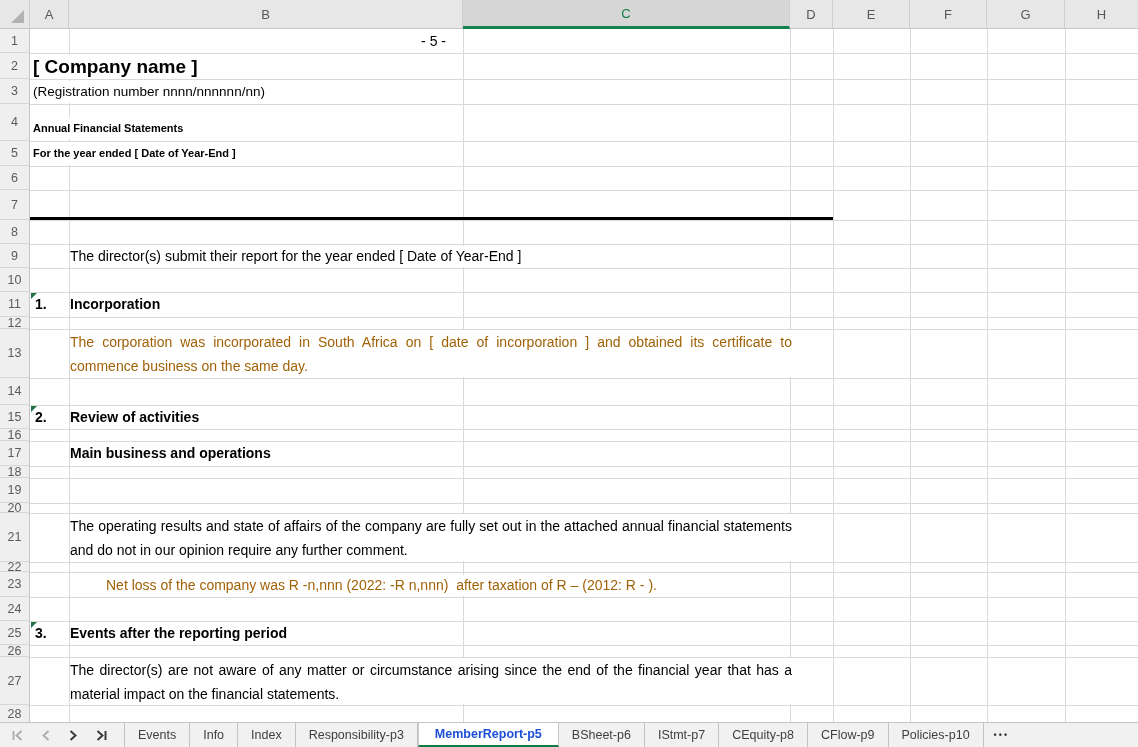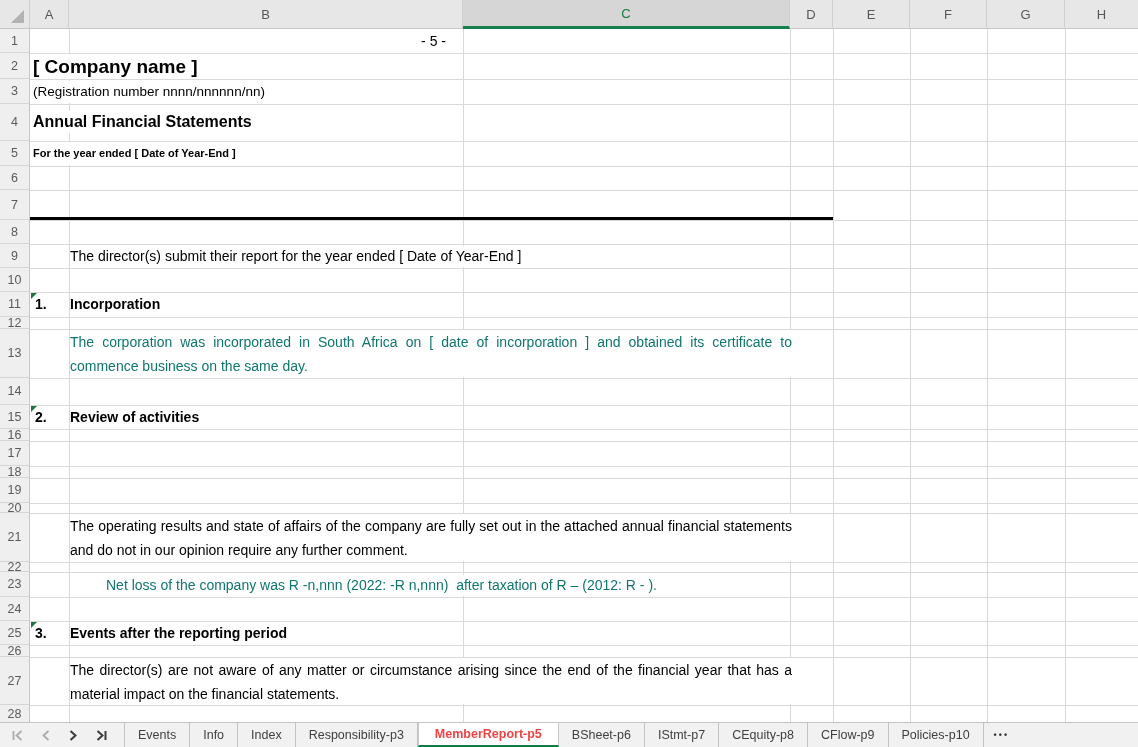--- a/index.html
+++ b/index.html
@@ -14,33 +14,33 @@
   .ch { height:29px; display:flex; align-items:center; justify-content:center; font-size:13px; color:#585858; border-right:1px solid #cfcfcf; border-bottom:1px solid #c6c6c6; background:#e7e7e7; }
   .ch.sel { background:#d6d6d6; color:#107c41; font-weight:400; border-bottom:3px solid #14804c; }
 
   
   #rowheaders { position:absolute; top:29px; left:0; width:30px; z-index:5; background:#efefef; border-right:1px solid #c6c6c6; }
   .rh { width:29px; display:flex; align-items:center; justify-content:center; font-size:12.5px; color:#5b5b5b; border-bottom:1px solid #d6d6d6; overflow:hidden; background:#efefef; }
 
   
   .cell { position:absolute; z-index:2; background:#fff; color:#000; font-size:14px; white-space:nowrap; }
   .b { font-weight:bold; }
-  .blue { color:#0f766e; }
+  .blue { color:#a16207; }
   .pre { white-space:pre; }
   .justify { white-space:normal; text-align:justify; line-height:24px; overflow:hidden; }
   .flag { position:absolute; width:0; height:0; border-top:6px solid #217346; border-right:6px solid transparent; z-index:4; }
   #report-underline { position:absolute; left:30px; top:217px; width:803px; height:3px; background:#000; z-index:4; }
 
   
   #tabbar { position:absolute; left:0; top:722px; width:1138px; height:25px; background:#f1f1f1; border-top:1px solid #c5c5c5; display:flex; align-items:stretch; z-index:6; }
   #sheetnav { display:flex; align-items:center; gap:10px; padding:0 14px 0 8px; }
   .navbtn { width:18px; height:16px; display:flex; align-items:center; justify-content:center; }
   .tab { display:flex; align-items:center; padding:0 13px; font-size:12.5px; color:#3f3f3f; border-right:1px solid #c3c3c3; cursor:default; }
   .tab.first { border-left:1px solid #c3c3c3; }
-  .tab.active { background:#fff; color:#ef4444; font-weight:bold; border-left:1px solid #c8c8c8; border-right:1px solid #c8c8c8; border-bottom:2px solid #107c41; padding:0 16px; }
+  .tab.active { background:#fff; color:#1d4ed8; font-weight:bold; border-left:1px solid #c8c8c8; border-right:1px solid #c8c8c8; border-bottom:2px solid #107c41; padding:0 16px; }
   .moretabs { display:flex; align-items:center; padding:0 10px; font-size:9px; letter-spacing:2px; color:#333; font-weight:bold; }
 </style>
 </head>
 <body>
 
 <div id="app">
 
   <div id="colheaders">
     <div class="corner">
         <div class="corner-tri"></div>
@@ -85,38 +85,39 @@
     <div class="rh" style="height:48px">27</div>
     <div class="rh" style="height:17px;border-bottom:none">28</div>
   </div>
 
   <div class="cell" style="left:300px; top:31px; width:155px; height:21px; line-height:21px; text-align:right; padding-right:9px;">- 5 -</div>
 
   <div class="cell b" style="left:33px; top:54px; height:25px; line-height:25px; font-size:19px;">[ Company name ]</div>
 
   <div class="cell" style="left:33px; top:81px; height:22px; line-height:22px; font-size:13.5px;">(Registration number nnnn/nnnnnn/nn)</div>
 
-  <div class="cell b" style="left:33px; top:111px; height:22px; line-height:22px; font-size:16px;">Annual Financial Statements</div>
+  <div class="cell b" style="left:33px; top:117px; height:22px; line-height:22px; font-size:11px;">Annual Financial Statements</div>
 
   <div class="cell b" style="left:33px; top:142px; height:23px; line-height:23px; font-size:11px;">For the year ended [ Date of Year-End ]</div>
 
   <div id="report-underline"></div>
 
   <div class="cell" style="left:70px; top:246px; height:21px; line-height:21px;">The director(s) submit their report for the year ended [ Date of Year-End ]</div>
 
   <div class="flag" style="left:31px; top:293px;"></div>
   <div class="cell b" style="left:35px; top:294px; height:21px; line-height:21px;">1.</div>
   <div class="cell b" style="left:70px; top:294px; height:21px; line-height:21px;">Incorporation</div>
 
   <div class="cell blue justify" style="left:70px; top:330px; width:722px; height:47px;">The corporation was incorporated in South Africa on [ date of incorporation ] and obtained its certificate to commence business on the same day.</div>
 
   <div class="flag" style="left:31px; top:406px;"></div>
   <div class="cell b" style="left:35px; top:407px; height:21px; line-height:21px;">2.</div>
   <div class="cell b" style="left:70px; top:407px; height:21px; line-height:21px;">Review of activities</div>
 
+  <div class="cell b" style="left:70px; top:443px; height:21px; line-height:21px;">Main business and operations</div>
 
 
   <div class="cell justify" style="left:70px; top:514px; width:722px; height:47px;">The operating results and state of affairs of the company are fully set out in the attached annual financial statements and do not in our opinion require any further comment.</div>
 
   <div class="cell blue pre" style="left:70px; top:575px; height:21px; line-height:21px;margin-left:36px;">Net loss of the company was R -n,nnn (2022: -R n,nnn)  after taxation of R – (2012: R - ).</div>
 
   <div class="flag" style="left:31px; top:622px;"></div>
   <div class="cell b" style="left:35px; top:623px; height:21px; line-height:21px;">3.</div>
   <div class="cell b" style="left:70px; top:623px; height:21px; line-height:21px;">Events after the reporting period</div>
 

